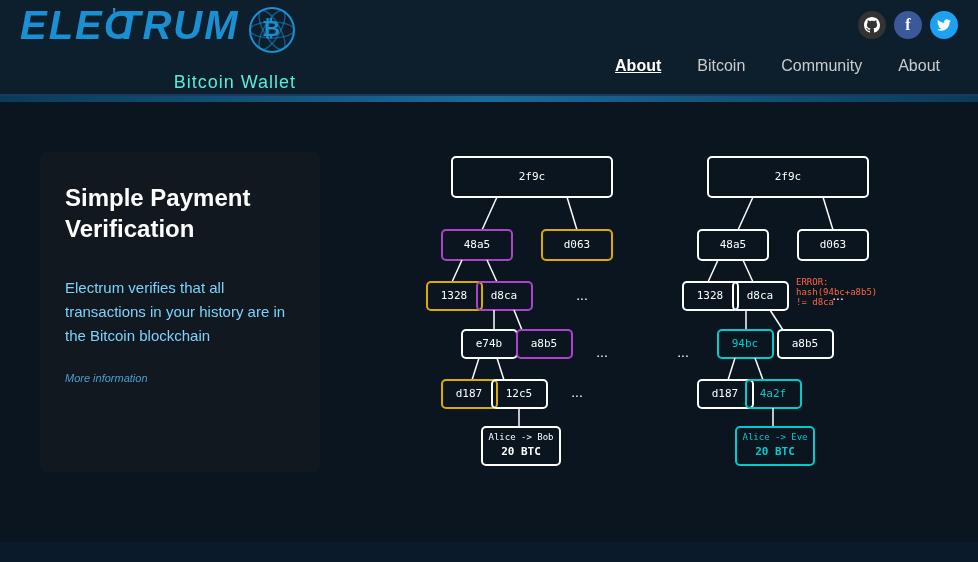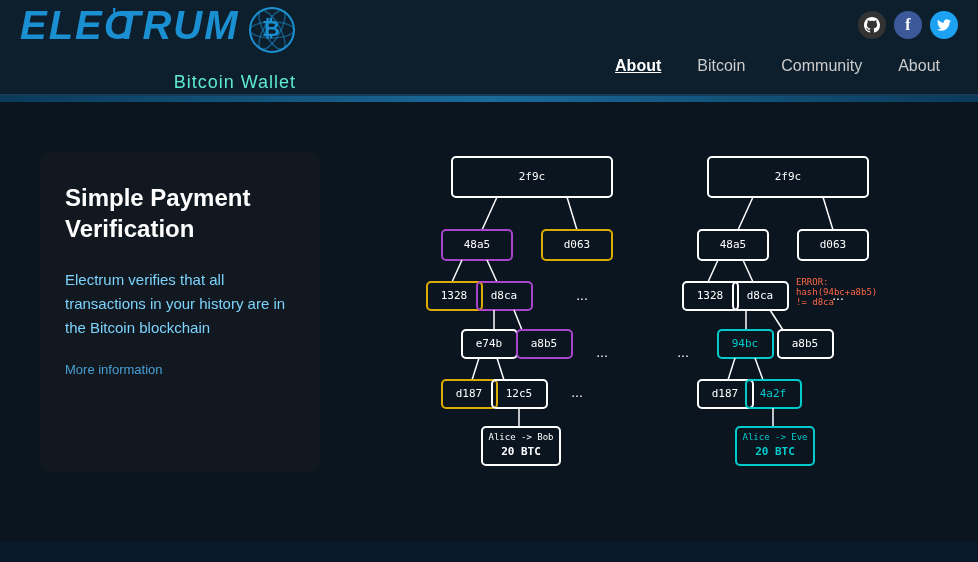--- a/index.html
+++ b/index.html
@@ -113,34 +113,35 @@
       border-radius: 8px;
       padding: 30px 25px;
       width: 280px;
       flex-shrink: 0;
       min-height: 320px;
     }
     .text-panel h2 {
       color: white;
       font-size: 24px;
       font-weight: bold;
-      margin-bottom: 24px;
+      margin-bottom: 32px;
       line-height: 1.3;
     }
     .text-panel p {
       color: #7dd3fc;
       font-size: 15px;
       line-height: 1.6;
       margin-bottom: 20px;
     }
     .more-info {
       color: #4a9fd4;
-      font-size: 13px;
+      font-size: 11px;
       cursor: pointer;
       text-decoration: none;
+      font-style: italic;
     }
 
     
     .diagram-area {
       flex: 1;
       display: flex;
       gap: 26px;
       align-items: center;
       justify-content: flex-end;
     }

